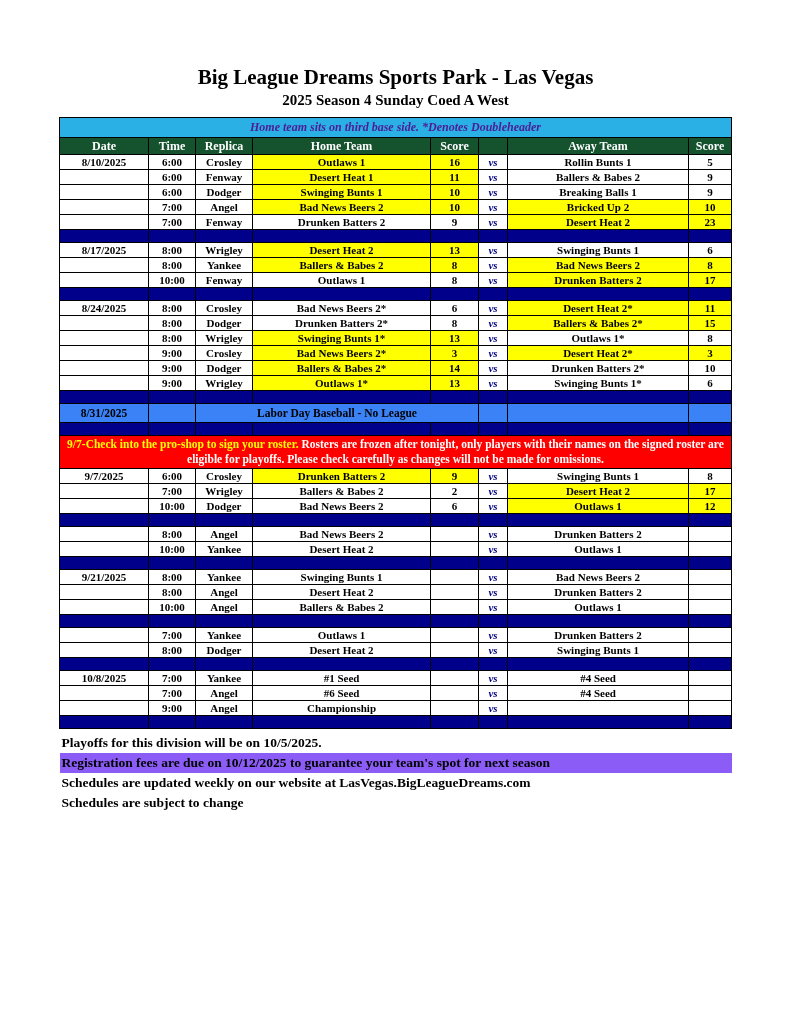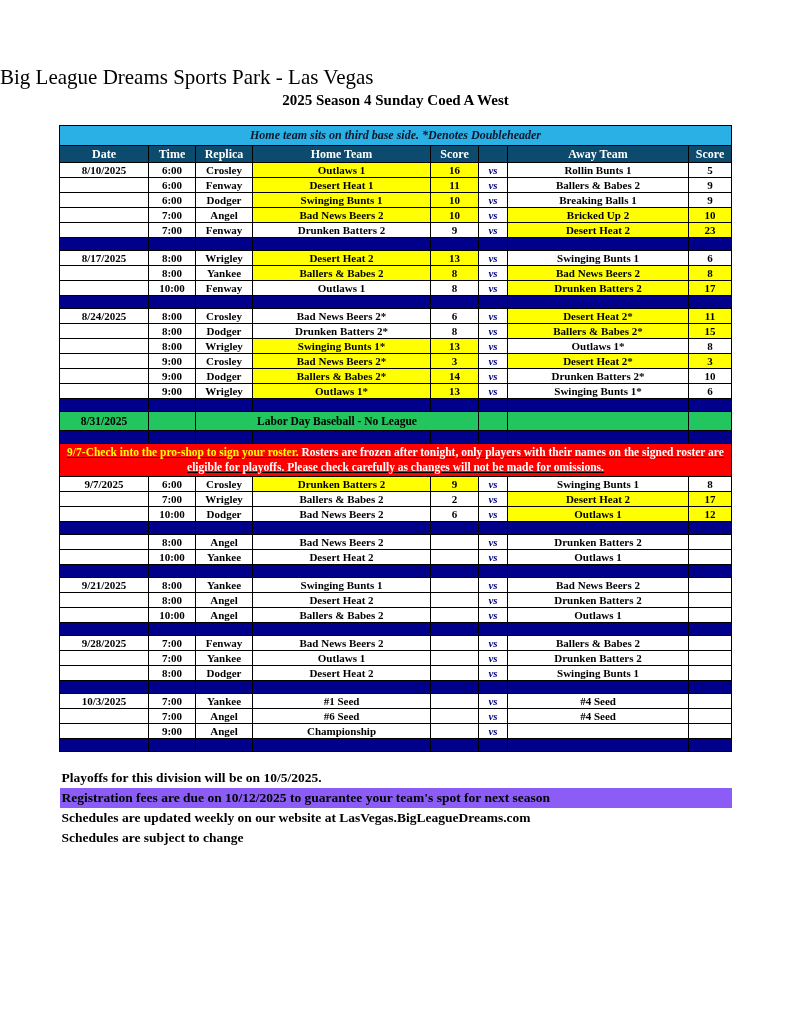--- a/index.html
+++ b/index.html
@@ -3,49 +3,49 @@
 <meta charset="utf-8">
 <style>
   html,body{margin:0;padding:0;background:#fff;}
   body{
     width:791px;height:1024px;position:relative;
     font-family:"Liberation Serif","DejaVu Serif",serif;
     color:#000;
   }
   .page{padding-top:64px;}
   .title{
-    text-align:left;font-size:21px;font-weight:normal;line-height:26px;
+    text-align:center;font-size:21px;font-weight:bold;line-height:26px;
   }
   .subtitle{
-    text-align:center;font-size:15px;font-weight:bold;line-height:20px;margin-bottom:15px;
+    text-align:center;font-size:15px;font-weight:bold;line-height:20px;margin-bottom:7px;
   }
   table.sched{
     width:672px;margin:0 auto;border-collapse:collapse;table-layout:fixed;
   }
   table.sched td,table.sched th{
     border:1px solid #000;padding:0 2px;overflow:hidden;white-space:nowrap;
     font-size:11px;font-weight:bold;text-align:center;height:14px;line-height:13px;
   }
   tr.banner-row td{
-    background:#2bb0e6;color:#0f172a;font-style:italic;font-size:12px;height:19px;margin-top:32px;
+    background:#2bb0e6;color:#4c1d95;font-style:italic;font-size:12px;height:19px;margin-top:32px;
   }
   tr.head-row th{
-    background:#0c4a6e;color:#fff;font-size:12px;height:16px;
+    background:#14532d;color:#fff;font-size:12px;height:16px;
   }
   tr.sep-row td{background:#00008b;height:12px;}
   td.hl{background:#ffff00;}
   td.vs{font-style:italic;color:#000080;}
-  tr.notice-row td{background:#22c55e;height:18px;font-size:11.5px;}
+  tr.notice-row td{background:#3b82f6;height:18px;font-size:11.5px;}
   tr.alert-row td{
     background:#ff0000;white-space:normal;height:auto;
-    font-size:11.5px;line-height:15px;padding:1px 6px;text-decoration:underline;
+    font-size:11.5px;line-height:15px;padding:1px 6px;
   }
   .alert-lead{color:#ffff00;}
   .alert-body{color:#ffffff;}
-  .footer{width:672px;margin:16px auto 0 auto;}
+  .footer{width:672px;margin:4px auto 0 auto;}
   .footer-line{
     font-size:13.5px;font-weight:bold;line-height:20px;padding-left:2px;
   }
   .footer-line.hl{background:#8b5cf6;}
 </style>
 </head>
 <body>
 
 <div class="page">
   <div class="title">Big League Dreams Sports Park - Las Vegas</div>
@@ -373,30 +373,20 @@
           <td></td>
           <td></td>
           <td></td>
           <td></td>
           <td></td>
           <td></td>
           <td></td>
           <td></td>
         </tr>
         <tr>
-          <td>9/28/2025</td>
-          <td>7:00</td>
-          <td>Fenway</td>
-          <td>Bad News Beers 2</td>
-          <td></td>
-          <td class="vs">vs</td>
-          <td>Ballers &amp; Babes 2</td>
-          <td></td>
-        </tr>
-        <tr>
           <td></td>
           <td>7:00</td>
           <td>Yankee</td>
           <td>Outlaws 1</td>
           <td></td>
           <td class="vs">vs</td>
           <td>Drunken Batters 2</td>
           <td></td>
         </tr>
         <tr>
@@ -413,21 +403,21 @@
           <td></td>
           <td></td>
           <td></td>
           <td></td>
           <td></td>
           <td></td>
           <td></td>
           <td></td>
         </tr>
         <tr>
-          <td>10/3/2025</td>
+          <td>10/8/2025</td>
           <td>7:00</td>
           <td>Yankee</td>
           <td>#1 Seed</td>
           <td></td>
           <td class="vs">vs</td>
           <td>#4 Seed</td>
           <td></td>
         </tr>
         <tr>
           <td></td>

